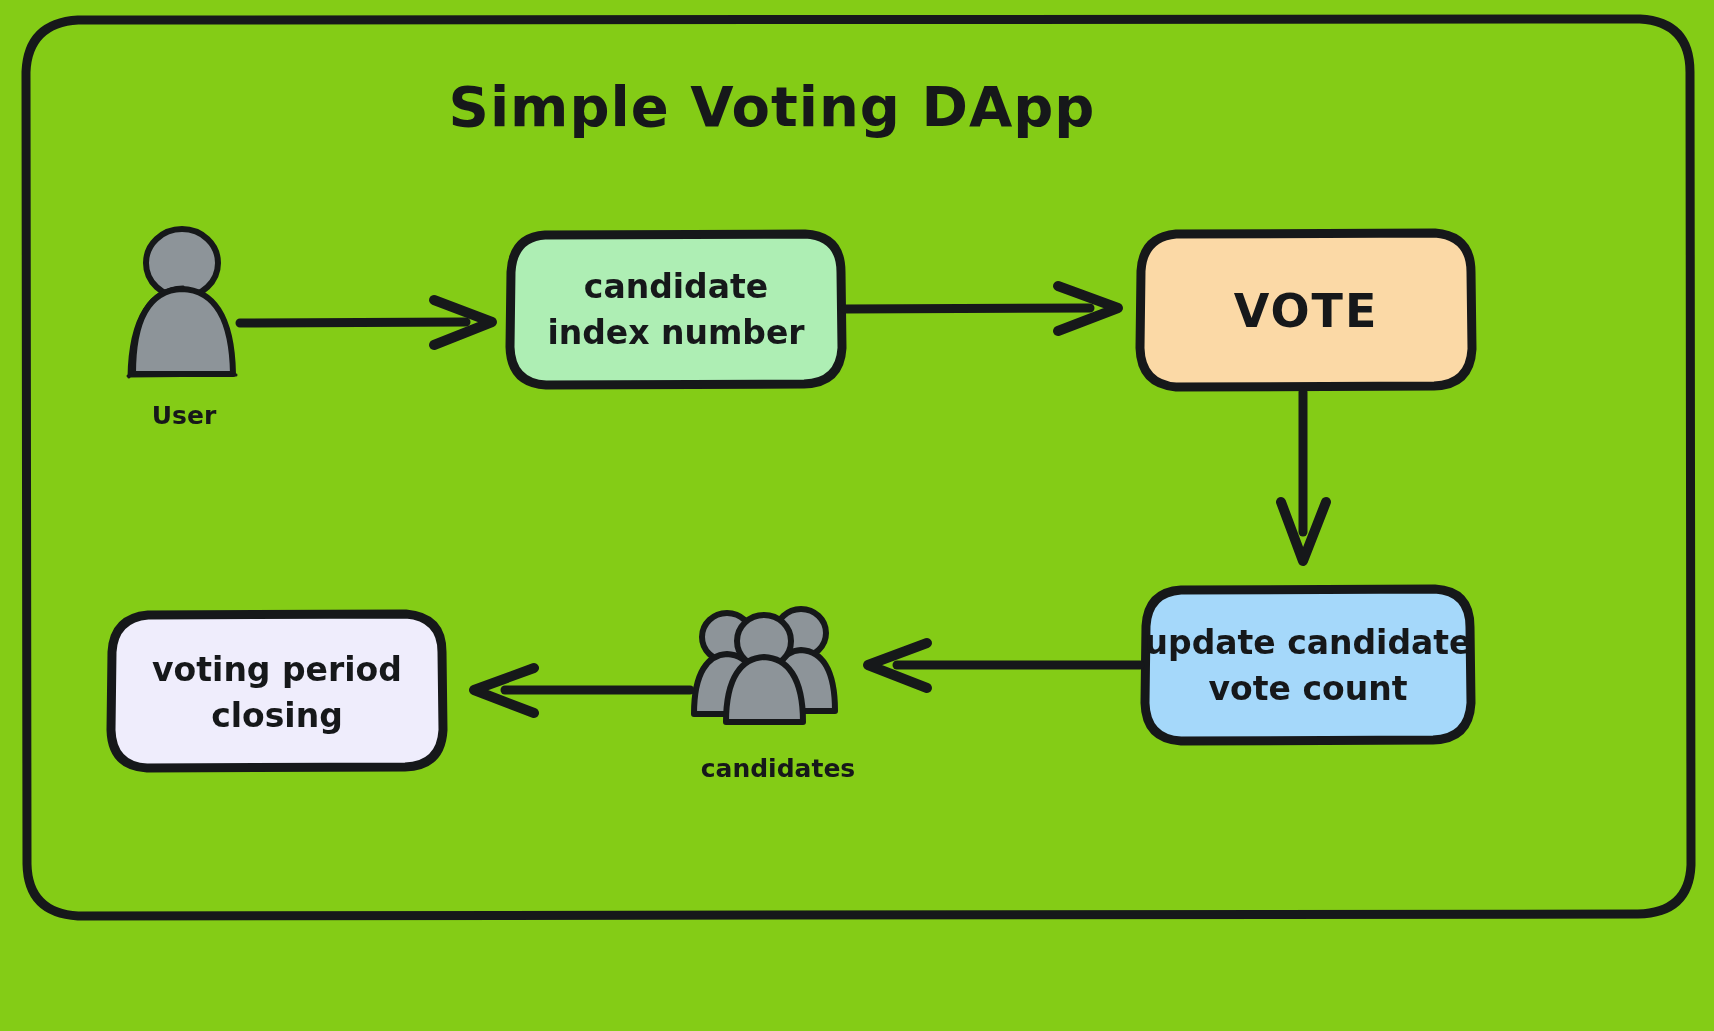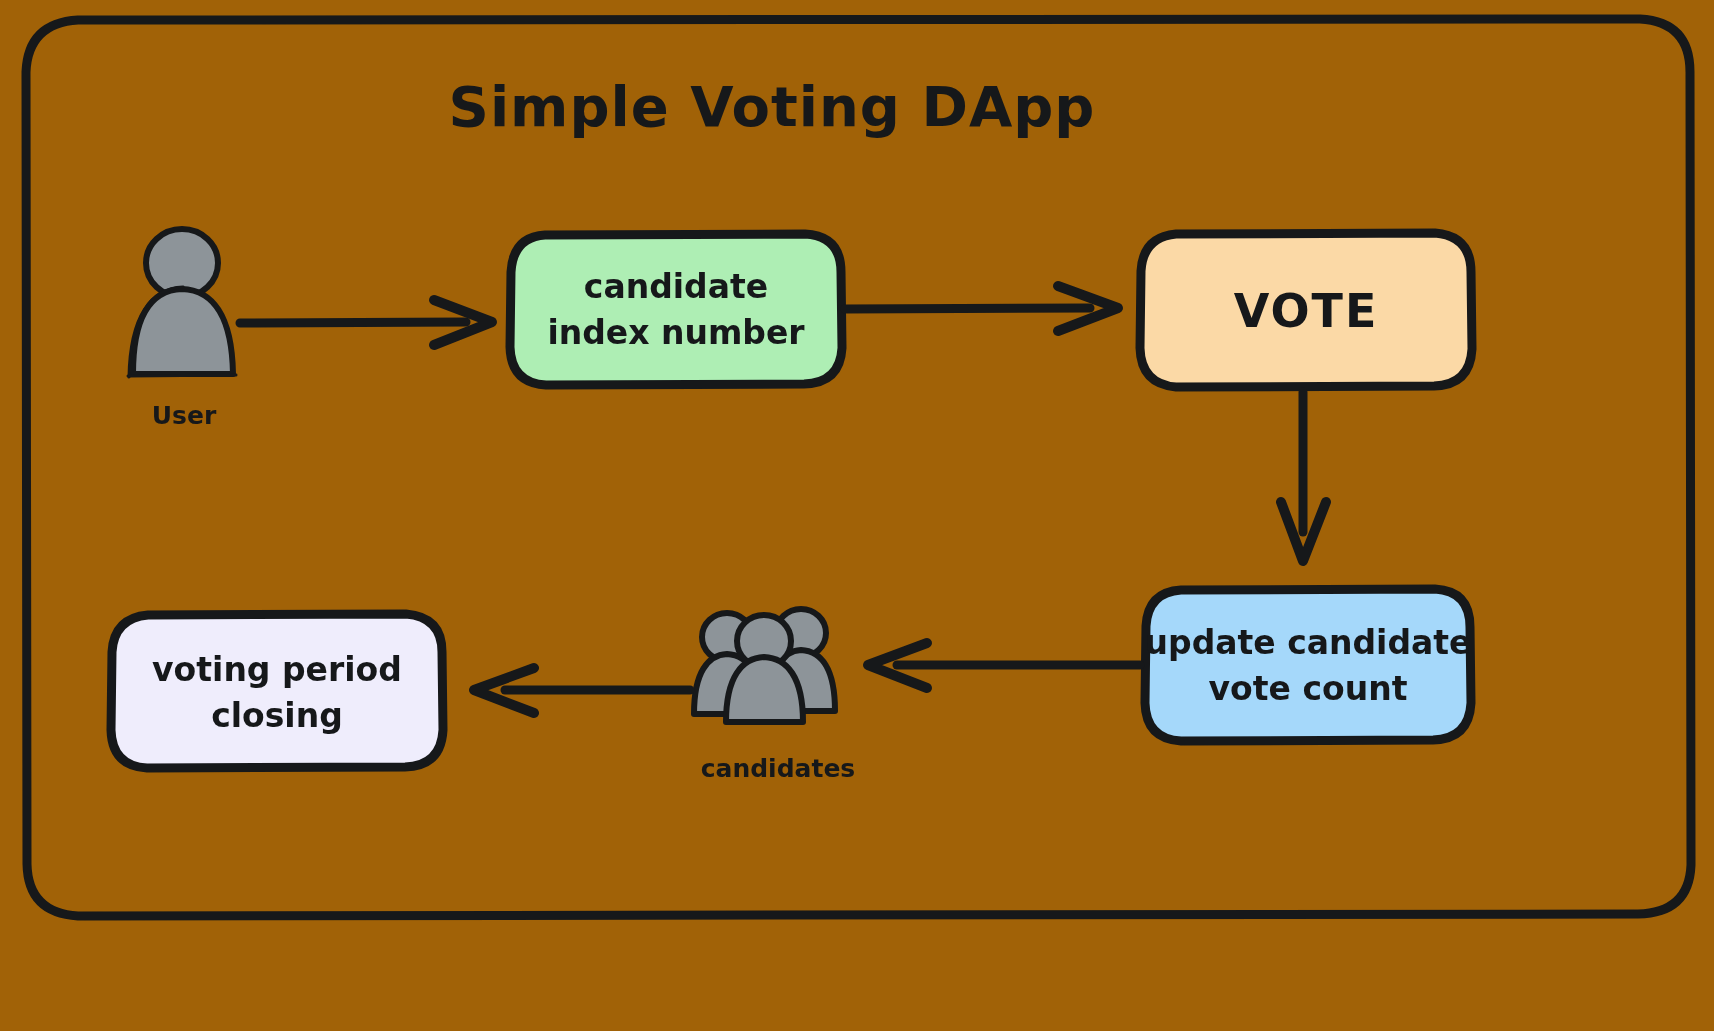--- a/index.html
+++ b/index.html
@@ -10,21 +10,21 @@
   body {
     width: 1714px;
     height: 1031px;
     font-family: "DejaVu Sans", sans-serif;
     overflow: hidden;
   }
   #diagram-root {
     position: relative;
     width: 1714px;
     height: 1031px;
-    background: #a16207;
+    background: #84cc16;
     text-align: center;
   }
   svg#diagram-canvas {
     position: absolute;
     left: 0;
     top: 0;
     width: 1714px;
     height: 1031px;
   }
   .sketch-text {

